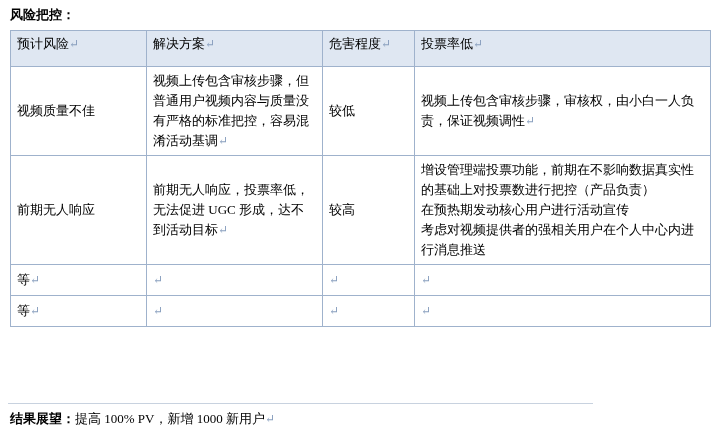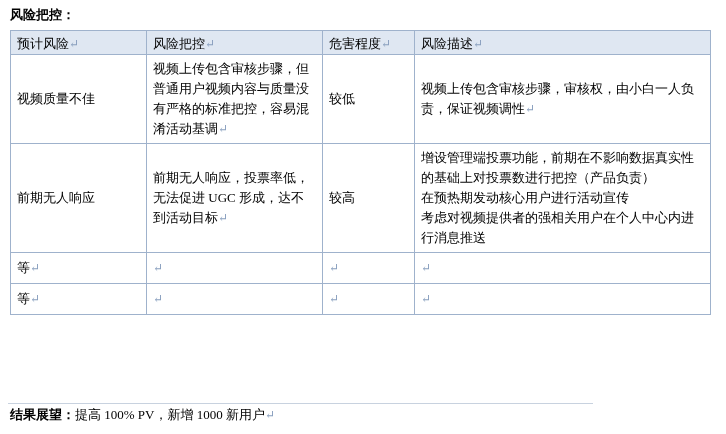--- a/index.html
+++ b/index.html
@@ -41,21 +41,21 @@
     line-height: 20px;
     padding: 4px 6px;
     font-family: "Liberation Serif", "DejaVu Serif", serif;
     font-weight: normal;
     text-align: left;
   }
   table.risk-table thead td {
     background: #dfe7f2;
     font-size: 13px;
     padding-top: 3px;
-    padding-bottom: 0;
+    padding-bottom: 12px;
   }
   .col1 { width: 136px; }
   .col2 { width: 176px; }
   .col3 { width: 92px; }
   .col4 { width: 296px; }
   .cell-top { vertical-align: middle; }
   .pilcrow {
     color: #8aa0bf;
     font-family: "Liberation Serif", "DejaVu Serif", serif;
     font-size: 12px;
@@ -71,21 +71,21 @@
     left: 8px;
     right: 8px;
     bottom: 30px;
     border-top: 1px solid #c8d2df;
   }
   .result-line {
     position: absolute;
     left: 10px;
     bottom: 6px;
     font-size: 13px;
-    line-height: 26px;
+    line-height: 18px;
     font-family: "Liberation Serif", "DejaVu Serif", serif;
   }
   .result-line .label {
     font-family: "Liberation Sans", "DejaVu Sans", sans-serif;
     font-weight: bold;
   }
 </style>
 </head>
 <body>
 
@@ -96,23 +96,23 @@
   <table class="risk-table">
     <colgroup>
       <col class="col1">
         <col class="col2">
         <col class="col3">
         <col class="col4">
     </colgroup>
     <thead>
       <tr>
         <td><span>预计风险</span><span class="pilcrow">↵</span></td>
-        <td><span>风险把控</span><span class="pilcrow">↵</span></td>
+        <td><span>解决方案</span><span class="pilcrow">↵</span></td>
         <td><span>危害程度</span><span class="pilcrow">↵</span></td>
-        <td><span>风险描述</span><span class="pilcrow">↵</span></td>
+        <td><span>投票率低</span><span class="pilcrow">↵</span></td>
       </tr>
     </thead>
     <tbody>
       <tr>
         <td class="cell-top"><span>视频质量不佳</span></td>
         <td class="cell-top"><span>视频上传包含审核步骤，但普通用户视频内容与质量没有严格的标准把控，容易混淆活动基调</span><span class="pilcrow">↵</span></td>
         <td class="cell-top"><span>较低</span></td>
         <td class="cell-top"><span>视频上传包含审核步骤，审核权，由小白一人负责，保证视频调性</span><span class="pilcrow">↵</span></td>
       </tr>
       <tr>

